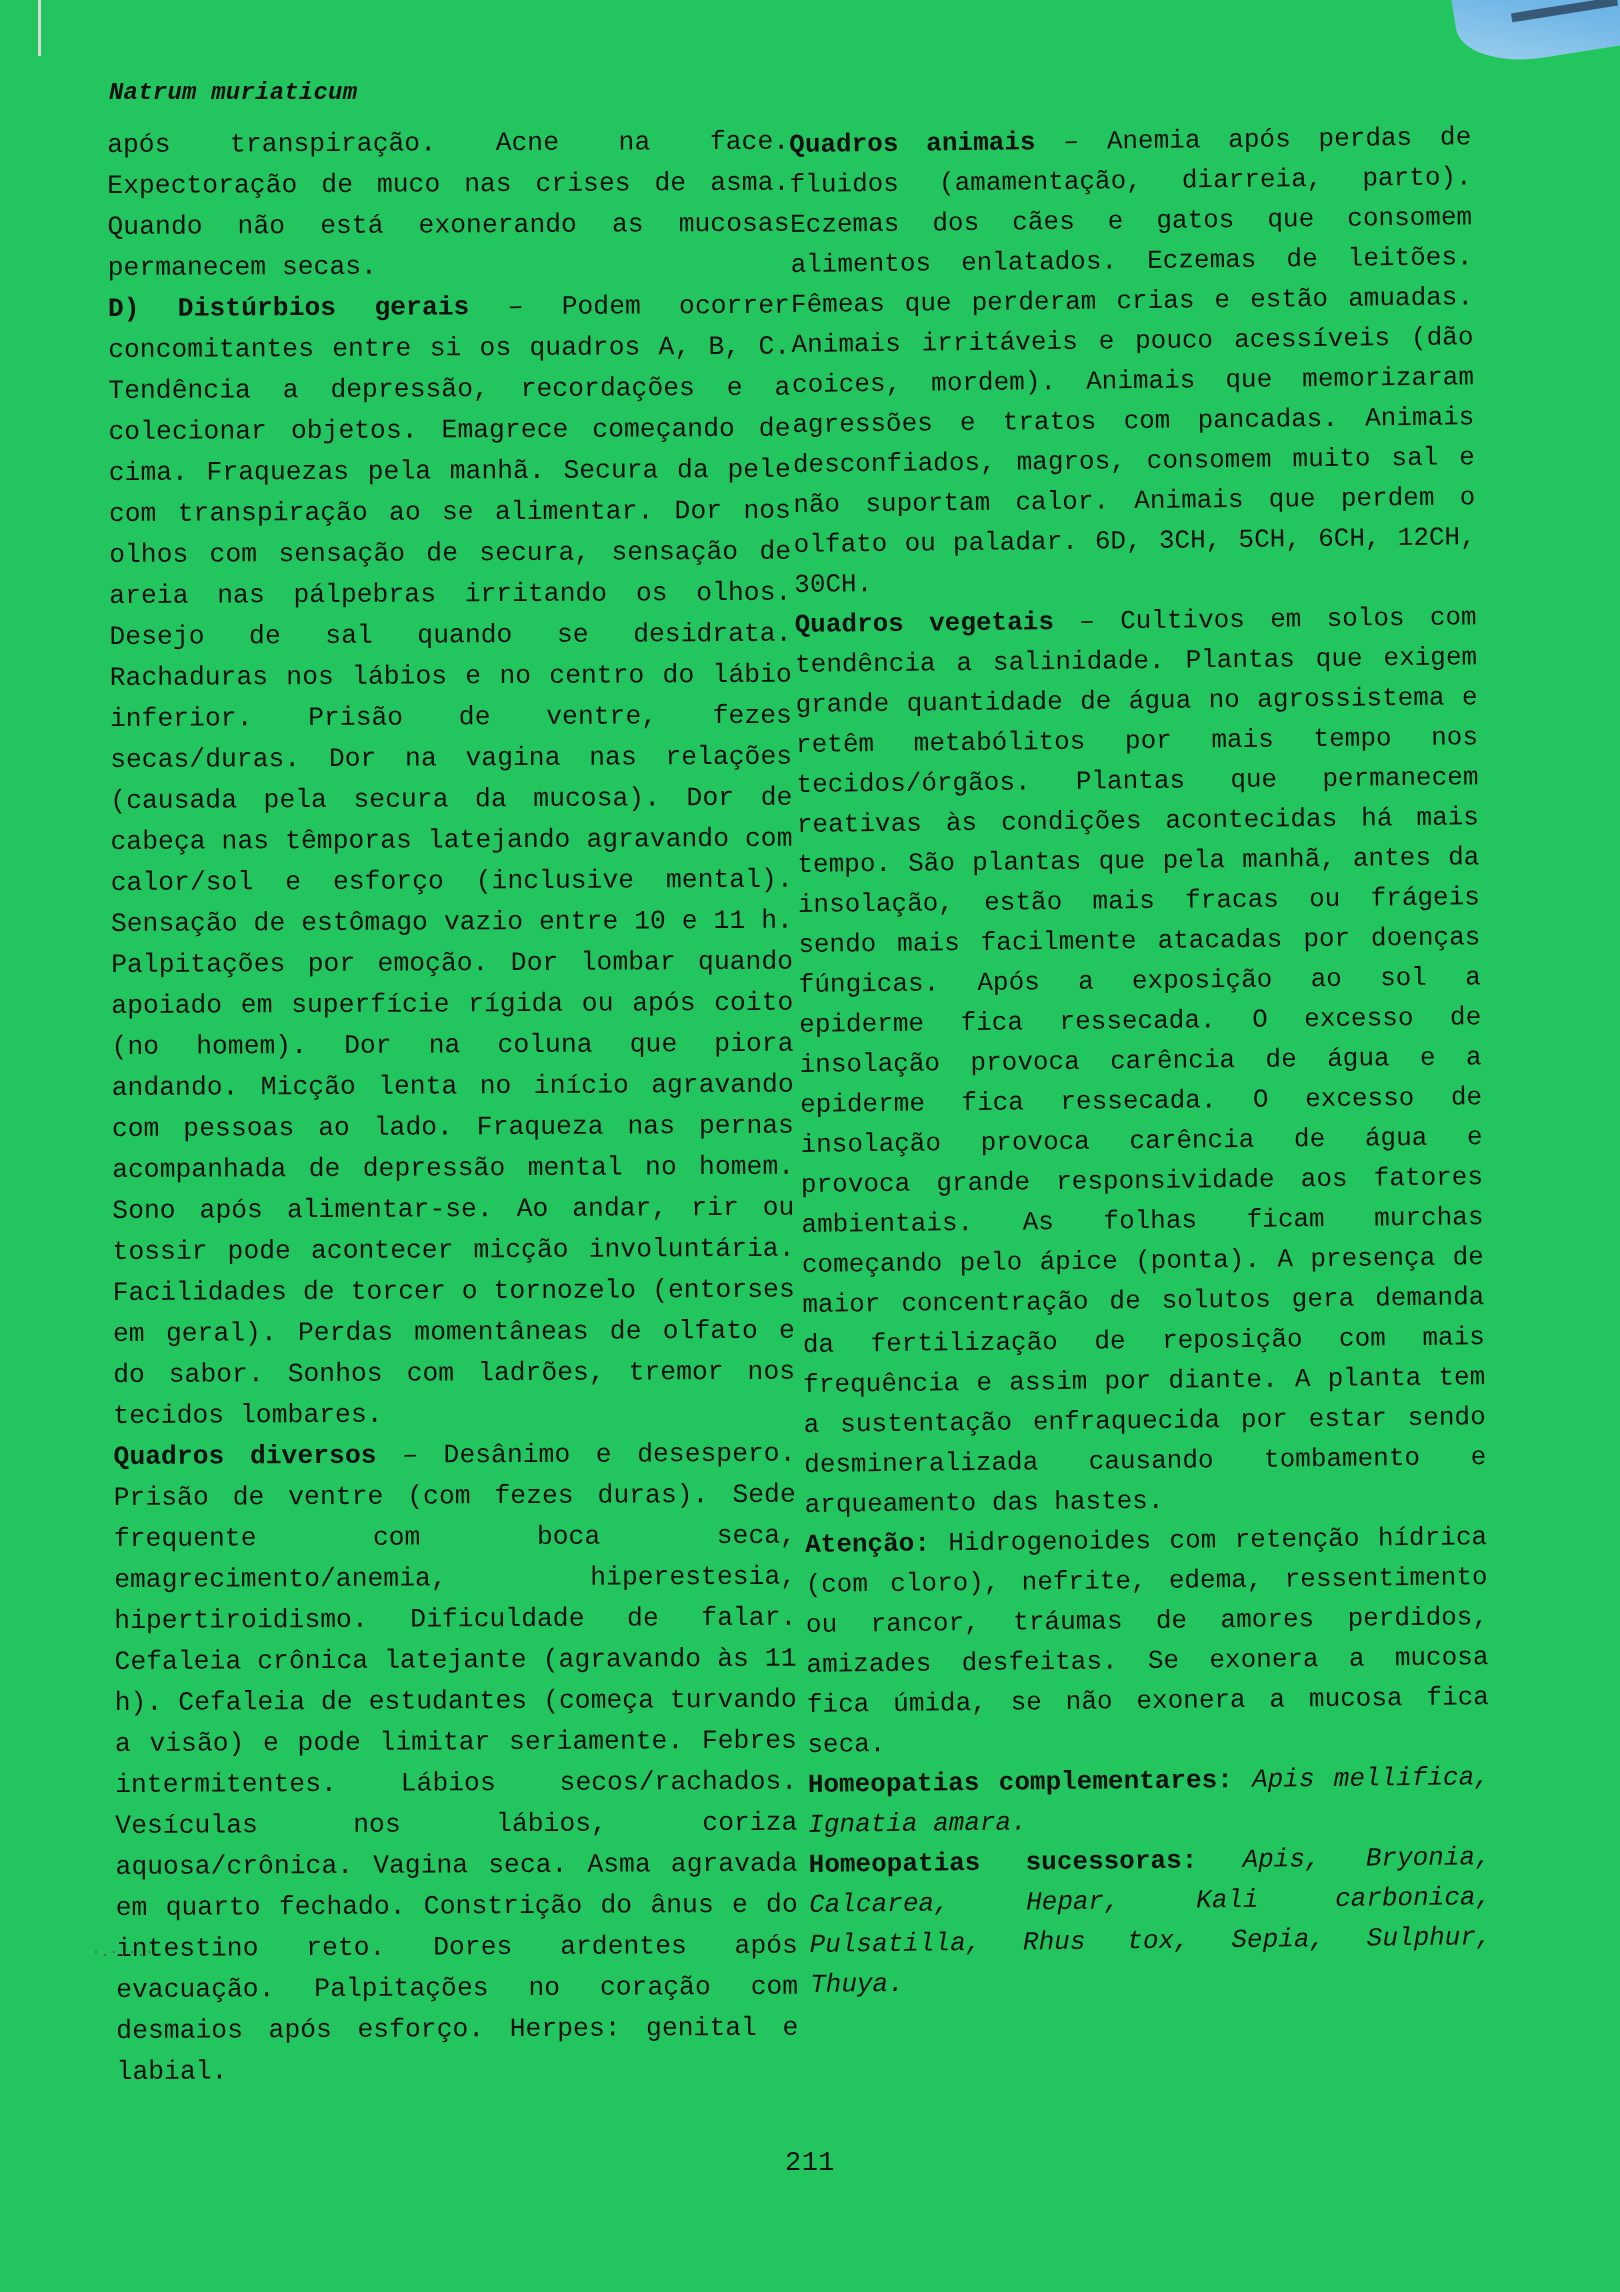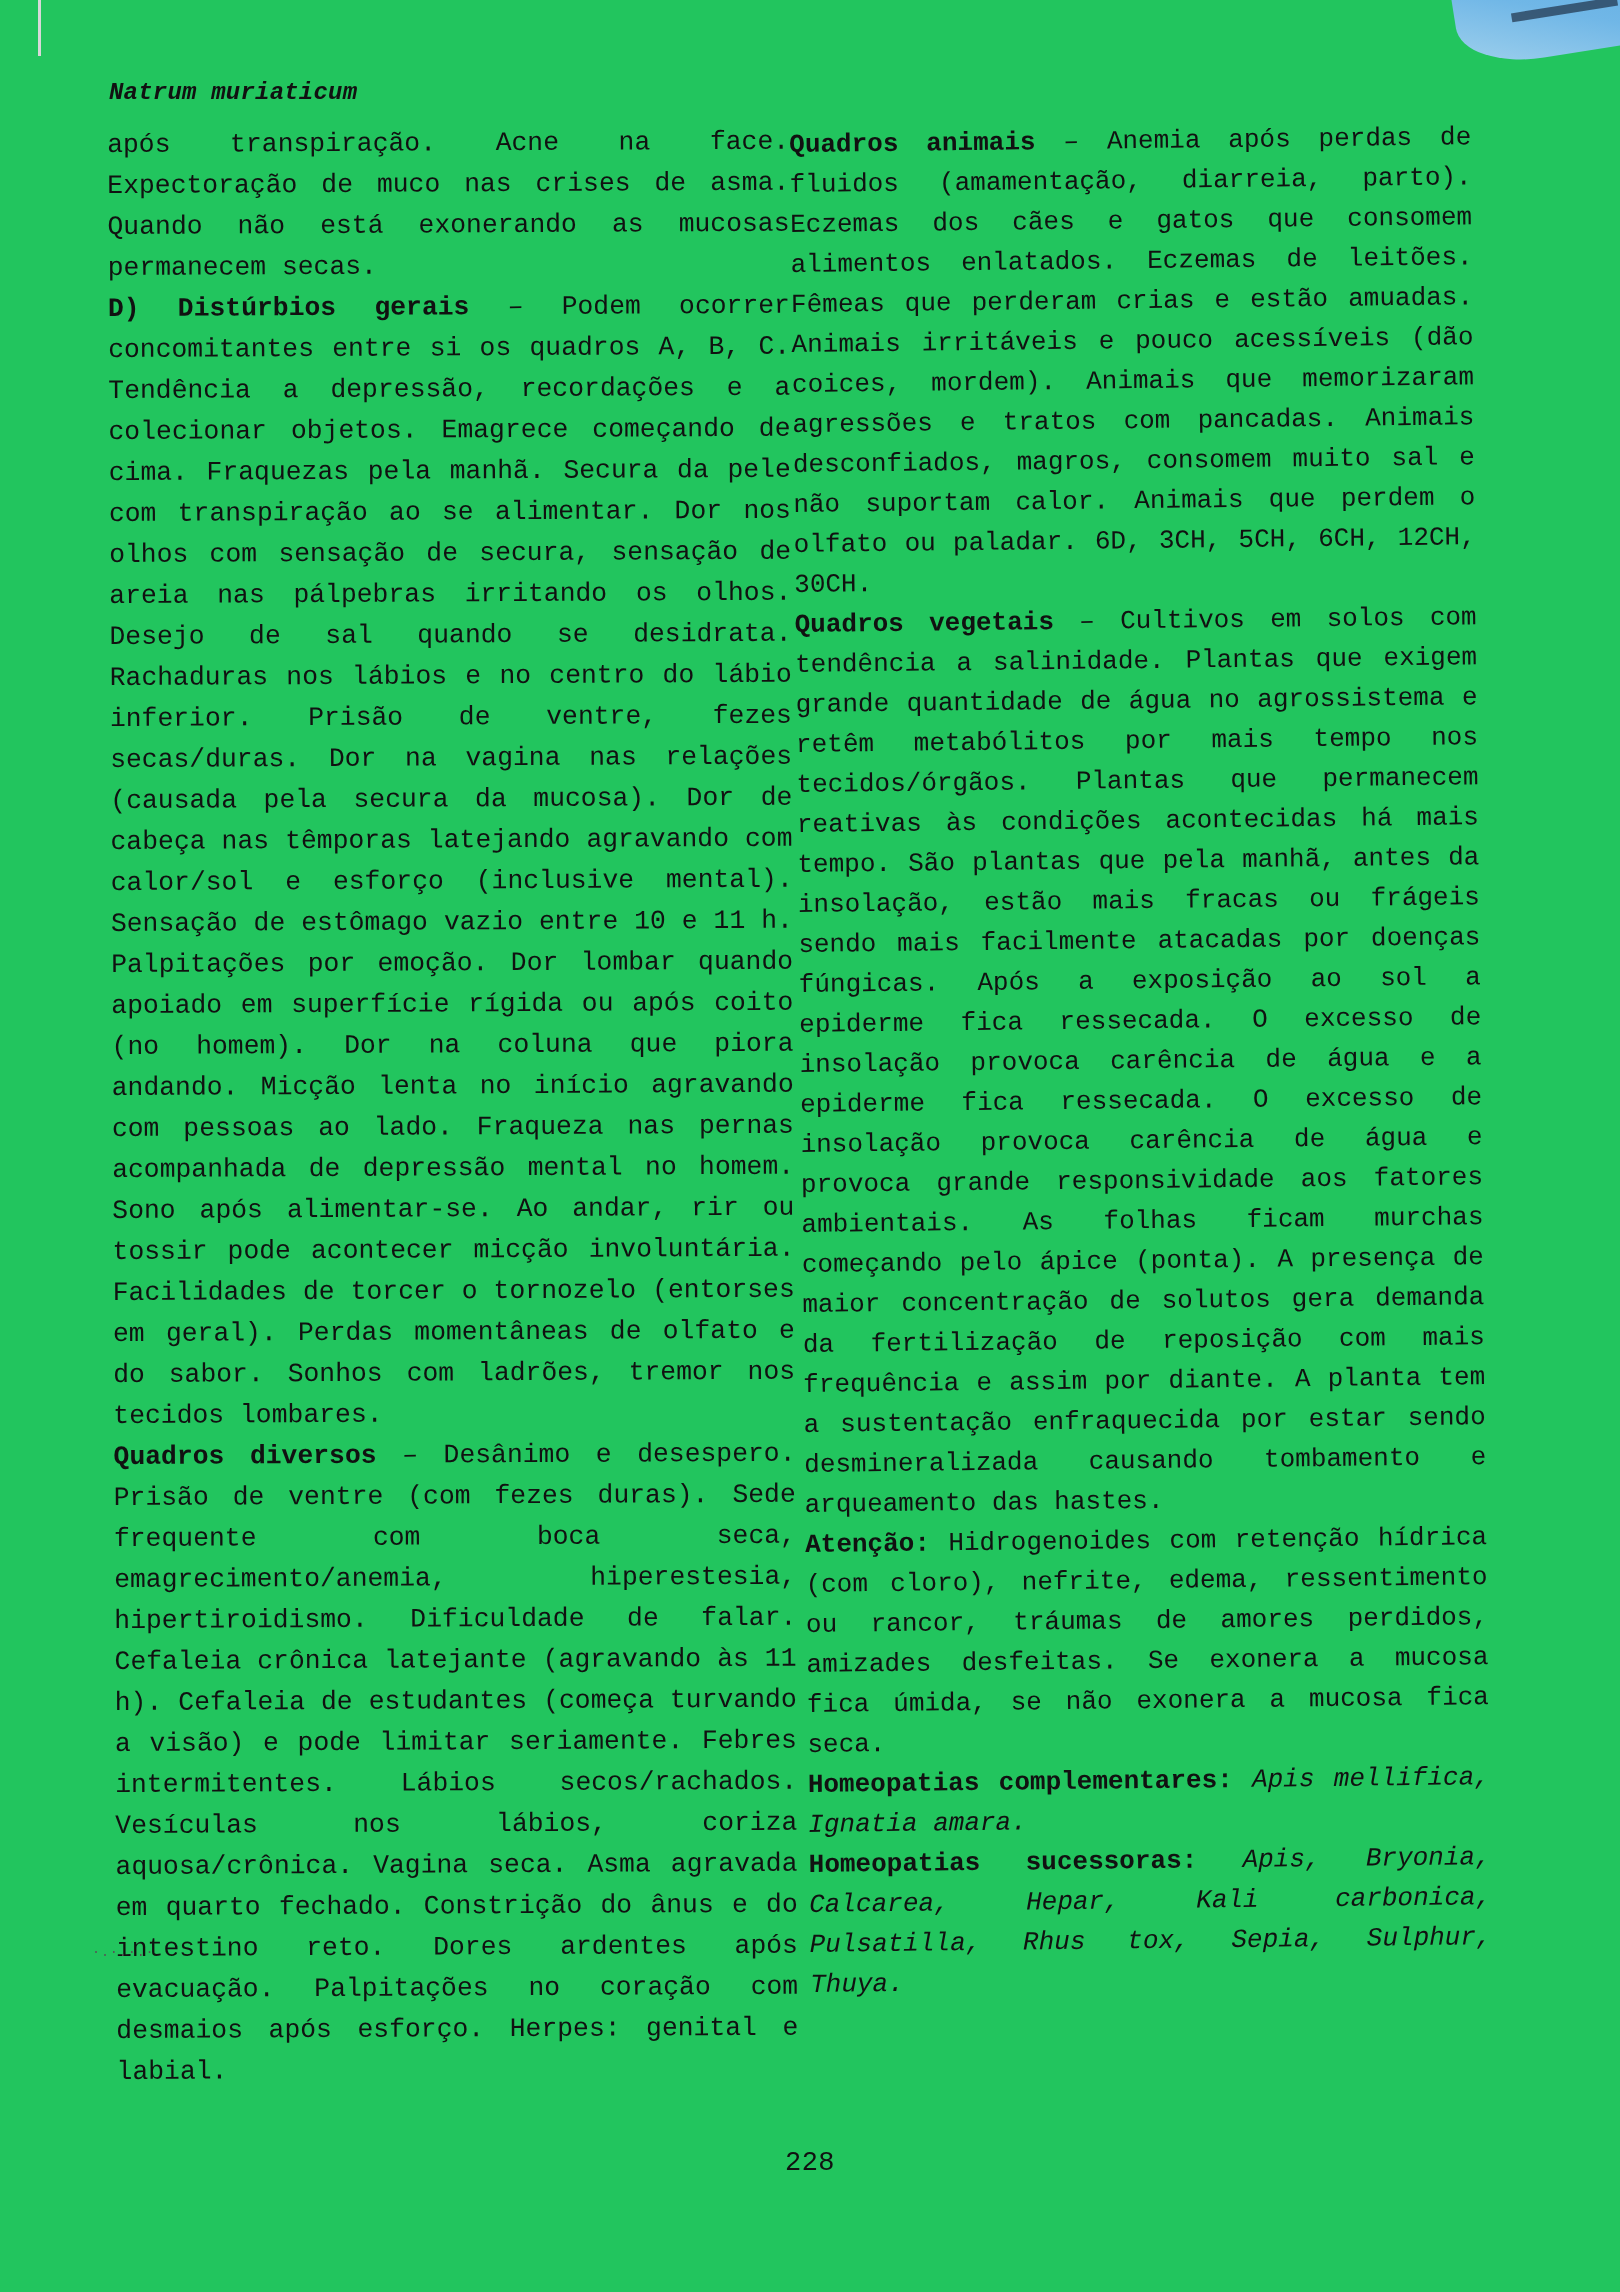--- a/index.html
+++ b/index.html
@@ -159,17 +159,17 @@
           <p class="para"><b>Quadros vegetais </b><span>– Cultivos em solos com tendência a salinidade. Plantas que exigem grande quantidade de água no agrossistema e retêm metabólitos por mais tempo nos tecidos/órgãos. Plantas que permanecem reativas às condições acontecidas há mais tempo. São plantas que pela manhã, antes da insolação, estão mais fracas ou frágeis sendo mais facilmente atacadas por doenças fúngicas. Após a exposição ao sol a epiderme fica ressecada. O excesso de insolação provoca carência de água e a epiderme fica ressecada. O excesso de insolação provoca carência de água e provoca grande responsividade aos fatores ambientais. As folhas ficam murchas começando pelo ápice (ponta). A presença de maior concentração de solutos gera demanda da fertilização de reposição com mais frequência e assim por diante. A planta tem a sustentação enfraquecida por estar sendo desmineralizada causando tombamento e arqueamento das hastes.</span></p>
           <p class="para"><b>Atenção: </b><span>Hidrogenoides com retenção hídrica (com cloro), nefrite, edema, ressentimento ou rancor, tráumas de amores perdidos, amizades desfeitas. Se exonera a mucosa fica úmida, se não exonera a mucosa fica seca.</span></p>
           <p class="para"><b>Homeopatias complementares: </b><i>Apis mellifica, Ignatia amara.</i></p>
           <p class="para"><b>Homeopatias sucessoras: </b><i>Apis, Bryonia, Calcarea, Hepar, Kali carbonica, Pulsatilla, Rhus tox, Sepia, Sulphur, Thuya.</i></p>
         </div>
 
     </div>
 
     <div class="speckle">·.·.·.·</div>
 
-    <div class="page-number">228</div>
+    <div class="page-number">211</div>
 
   </div>
 </div>
 
 
 </body></html>

